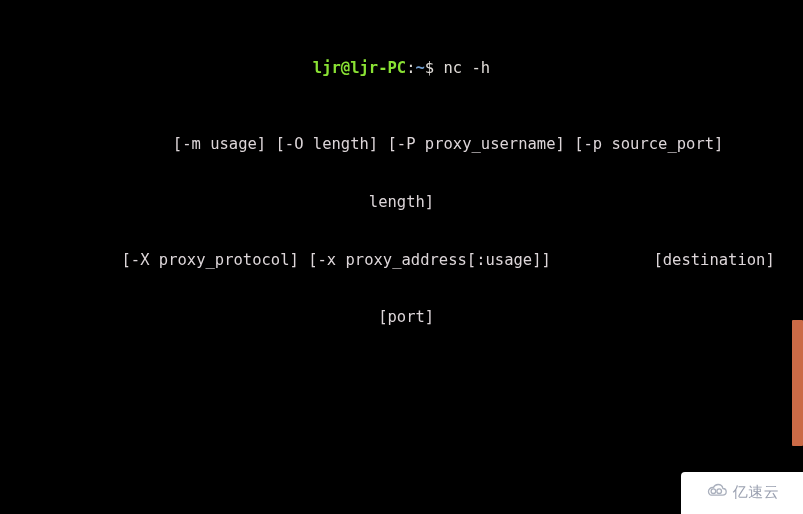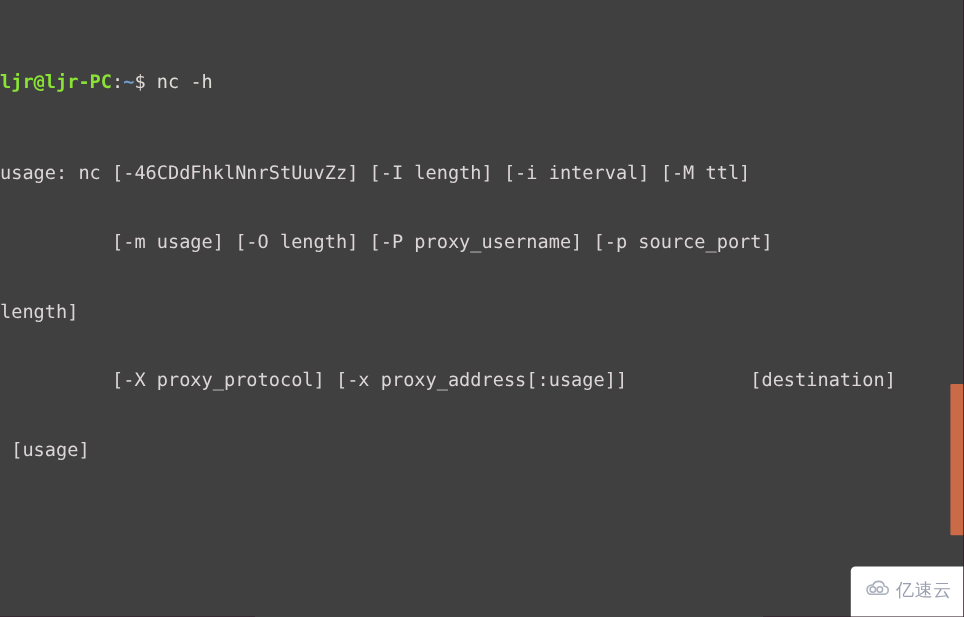--- a/index.html
+++ b/index.html
@@ -5,26 +5,27 @@
 <style>
   html, body {
     margin: 0;
     padding: 0;
     background: #300a24;
   }
   #terminal {
     position: relative;
     width: 803px;
     height: 514px;
-    background: #404040;
+    background: #000000;
     overflow: hidden;
     font-family: "DejaVu Sans Mono", "Liberation Mono", monospace;
     font-size: 15.5px;
     line-height: 19.2px;
     color: #e0dcd8;
+    text-align: center;
     -webkit-font-smoothing: antialiased;
   }
   #screen {
     position: absolute;
     left: 0;
     top: 1px;
     width: 803px;
     white-space: pre;
     letter-spacing: 0px;
   }
@@ -56,21 +57,21 @@
     height: 126px;
     background: #cb6a46;
     border-radius: 1px;
   }
 
   
   #watermark {
     position: absolute;
     right: 0;
     bottom: 0;
-    width: 94px;
+    width: 122px;
     height: 42px;
     background: #ffffff;
     border-top-left-radius: 4px;
     display: flex;
     align-items: center;
     justify-content: center;
     gap: 4px;
   }
   #watermark .wm-text {
     color: #9aa0b0;
@@ -82,25 +83,24 @@
 </style>
 </head>
 <body>
 
 <div id="terminal">
 
   <div id="screen">
 
     <div class="line"><span class="user">ljr@ljr-PC</span><span class="colon">:</span><span class="path">~</span><span class="dollar">$</span><span class="cmd"> nc -h</span></div>
 
-    <div class="line out">usage: nc [-46CDdFhklNnrStUuvZz] [-I length] [-i interval] [-M ttl]</div>
     <div class="line out">          [-m usage] [-O length] [-P proxy_username] [-p source_port]</div>
     <div class="line out">length]</div>
     <div class="line out">          [-X proxy_protocol] [-x proxy_address[:usage]]           [destination]</div>
-    <div class="line out"> [usage]</div>
+    <div class="line out"> [port]</div>
     
     
     
     
     
     
     
     
     
     

